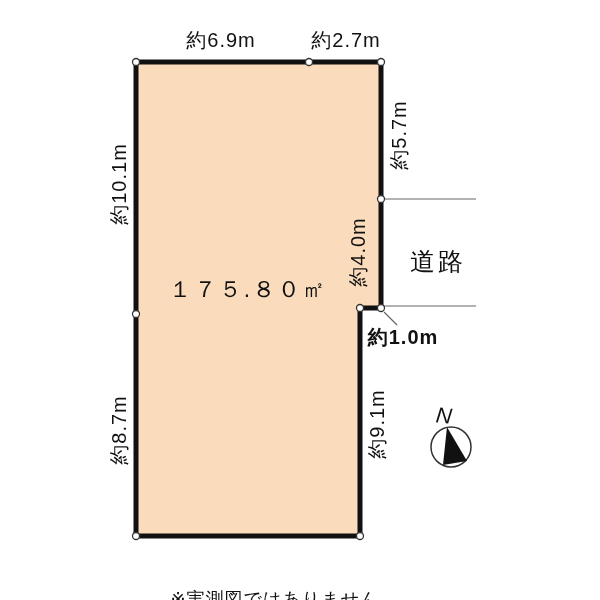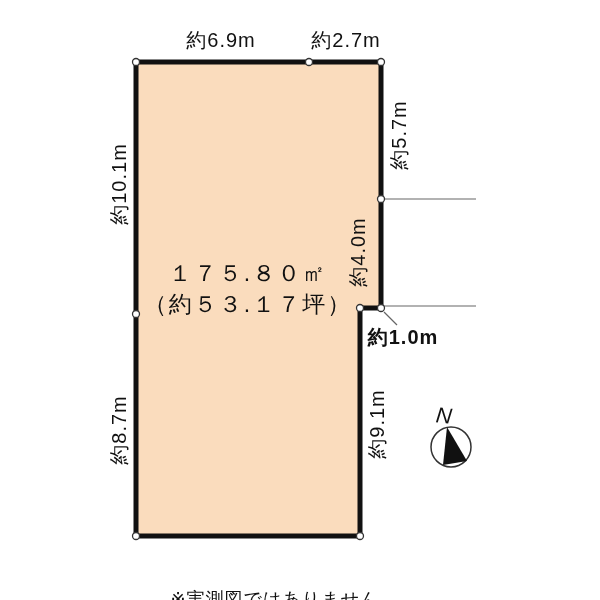--- a/index.html
+++ b/index.html
@@ -68,23 +68,23 @@
 
   <span class="lbl dim dim-top-left">約6.9m</span>
   <span class="lbl dim dim-top-right">約2.7m</span>
   <span class="lbl dim rot dim-left-upper">約10.1m</span>
   <span class="lbl dim rot dim-left-lower">約8.7m</span>
   <span class="lbl dim rot dim-right-upper">約5.7m</span>
   <span class="lbl dim rot dim-right-middle">約4.0m</span>
   <span class="lbl dim dim-step">約1.0m</span>
   <span class="lbl dim rot dim-right-lower">約9.1m</span>
 
+  <span class="lbl road-lbl">道路</span>
 
   <div class="area-block">
     <div>１７５.８０㎡</div>
-    <div>（約５３.１７坪）</div>
   </div>
 
   <span class="lbl north-n">N</span>
 
   <span class="lbl caption">※実測図ではありません</span>
 
 </div>
 
 </body></html>

